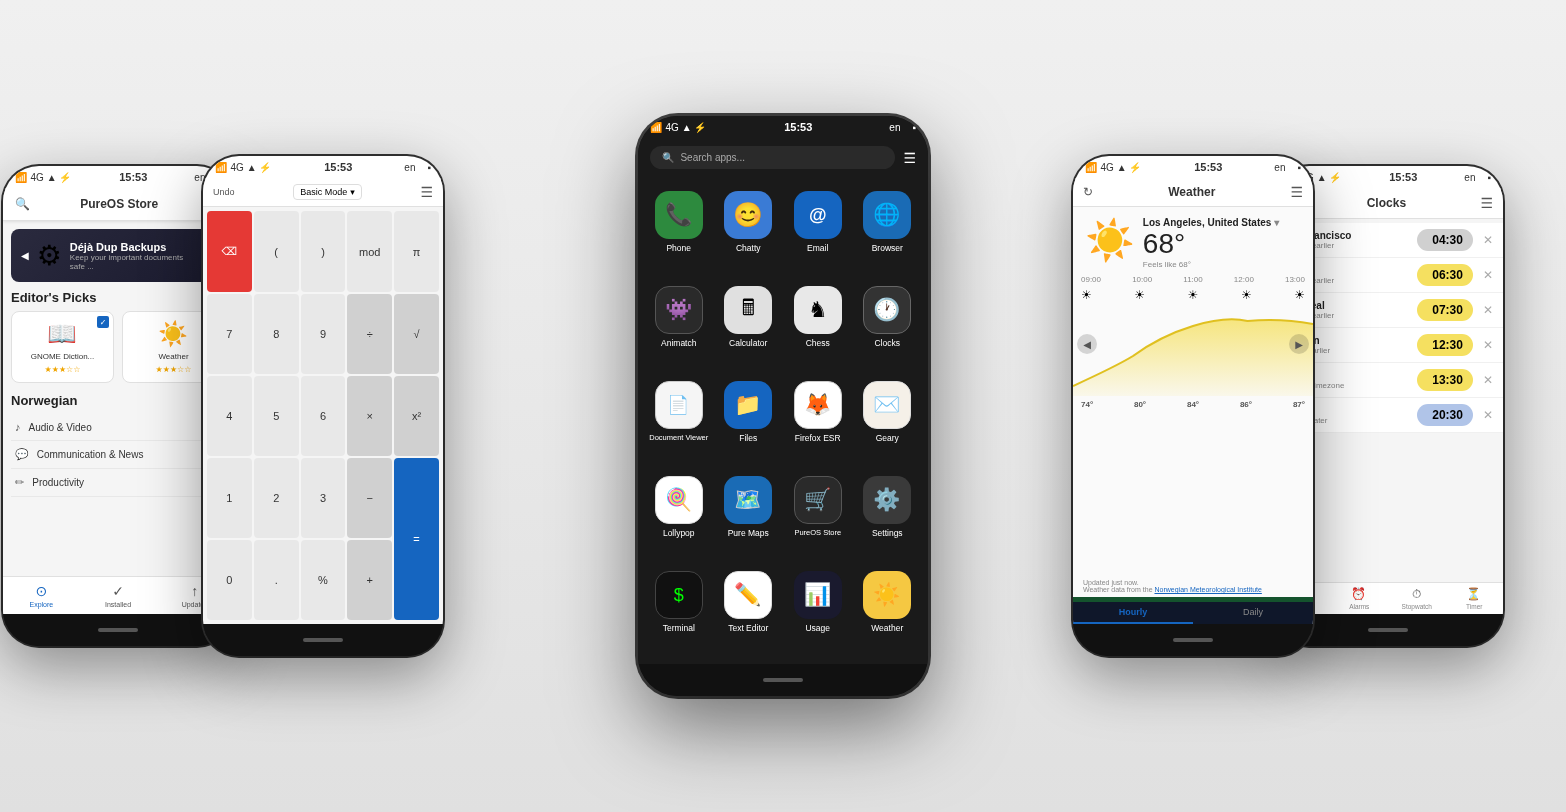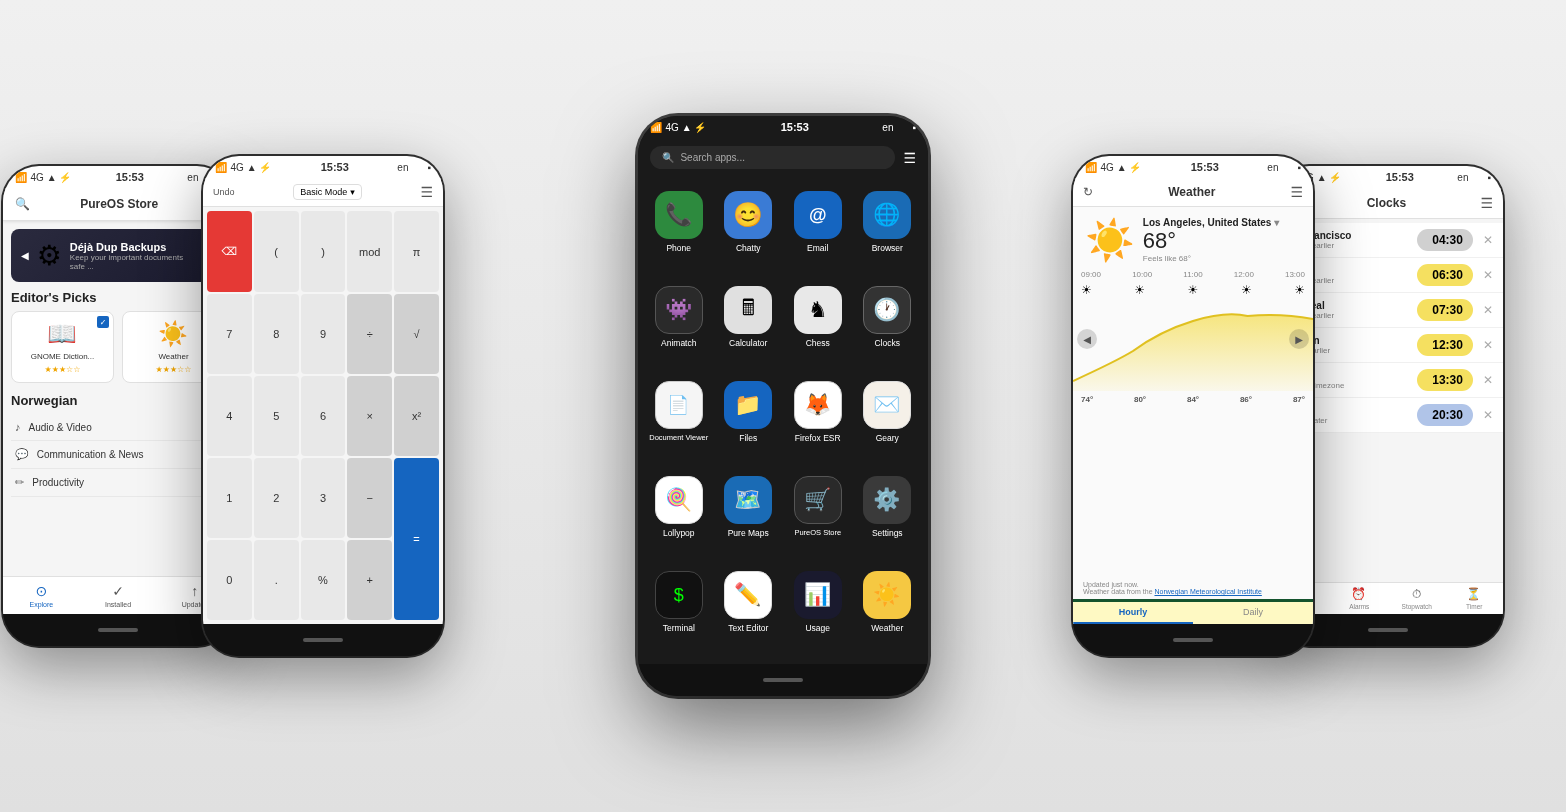--- a/index.html
+++ b/index.html
@@ -50,21 +50,21 @@
       display: flex;
       align-items: center;
       justify-content: space-between;
       padding: 4px 12px;
       font-size: 10px;
       min-height: 22px;
       flex-shrink: 0;
     }
     .status-left { display: flex; align-items: center; gap: 3px; }
     .status-center { font-weight: 600; font-size: 11px; }
-    .status-right { display: flex; align-items: center; gap: 19px; }
+    .status-right { display: flex; align-items: center; gap: 12px; }
 
     
     .phone-bottom {
       background: #111;
       height: 32px;
       display: flex;
       align-items: center;
       justify-content: center;
       flex-shrink: 0;
     }
@@ -319,21 +319,21 @@
     }
     .weather-title { font-size: 12px; font-weight: 600; color: #333; }
     .weather-location {
       padding: 10px 12px 6px;
       display: flex;
       align-items: flex-start;
       gap: 8px;
     }
     .weather-info { flex: 1; }
     .weather-city { font-size: 10px; font-weight: 600; color: #222; }
-    .weather-temp { font-size: 22px; font-weight: 300; color: #222; }
+    .weather-temp { font-size: 28px; font-weight: 300; color: #222; }
     .weather-feels { font-size: 8px; color: #888; }
     .weather-chart-area {
       flex: 1;
       position: relative;
       overflow: hidden;
     }
     .weather-timeline {
       display: flex;
       justify-content: space-between;
       padding: 0 8px;
@@ -356,22 +356,22 @@
       color: #555;
       font-weight: 600;
     }
     .weather-footer {
       padding: 6px 10px 4px;
       font-size: 7px;
       color: #888;
     }
     .weather-footer a { color: #1565c0; text-decoration: underline; }
     .weather-tabs {
-      background: #fef9c3;
-      border-top: 3px solid #14532d;
+      background: #0f172a;
+      border-top: 5px solid #14532d;
       display: flex;
     }
     .weather-tab {
       flex: 1;
       padding: 5px;
       text-align: center;
       font-size: 9px;
       color: #888;
       cursor: pointer;
     }

